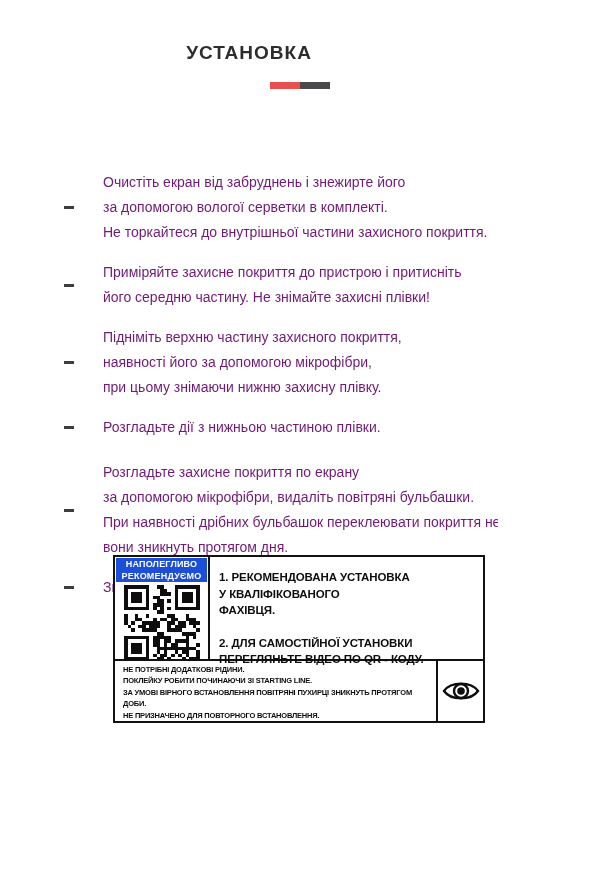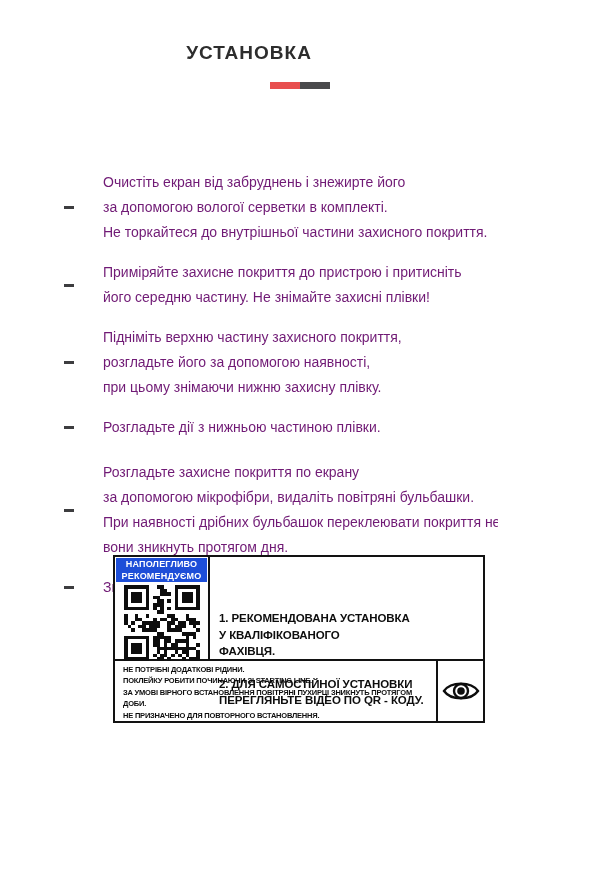--- a/index.html
+++ b/index.html
@@ -34,21 +34,21 @@
   .col-left{
     flex:0 0 93px;border-right:2px solid #121212;box-sizing:content-box;
     display:flex;flex-direction:column;align-items:center;padding-top:1px;
   }
   .badge{
     background:#1d4ed8;color:#ffffff;width:91px;height:36px;
     display:flex;align-items:center;justify-content:center;text-align:center;
     font-size:9px;font-weight:bold;line-height:12px;white-space:pre-line;letter-spacing:.2px;
   }
   .qr{width:76px;height:76px;margin-top:3px;}
-  .col-right{flex:1;padding:12px 6px 0 9px;margin-top:41px;}
+  .col-right{flex:1;padding:12px 6px 0 9px;}
   .point{
     margin:0;font-size:11.5px;font-weight:bold;color:#0d0d0d;
     line-height:16.5px;white-space:pre-line;letter-spacing:-.1px;
   }
   .point + .point{margin-top:16px;}
   .row-bottom{flex:0 0 41px;display:flex;justify-content:center;}
   .footnotes{
     flex:1;padding:3px 2px 0 8px;font-size:7.5px;font-weight:bold;color:#0d0d0d;
     line-height:11.5px;white-space:pre-line;letter-spacing:-.2px;
   }
@@ -74,21 +74,21 @@
 Не торкайтеся до внутрішньої частини захисного покриття.</span>
     </li>
     <li class="item">
       <span class="dash"></span>
       <span class="itext">Приміряйте захисне покриття до пристрою і притисніть
 його середню частину. Не знімайте захисні плівки!</span>
     </li>
     <li class="item">
       <span class="dash"></span>
       <span class="itext">Підніміть верхню частину захисного покриття,
-розгладьте його за допомогою наявності,
+наявності його за допомогою мікрофібри,
 при цьому знімаючи нижню захисну плівку.</span>
     </li>
     <li class="item">
       <span class="dash"></span>
       <span class="itext">Розгладьте дії з нижньою частиною плівки.</span>
     </li>
     <li class="item">
       <span class="dash"></span>
       <span class="itext">Розгладьте захисне покриття по екрану
 за допомогою мікрофібри, видаліть повітряні бульбашки.

